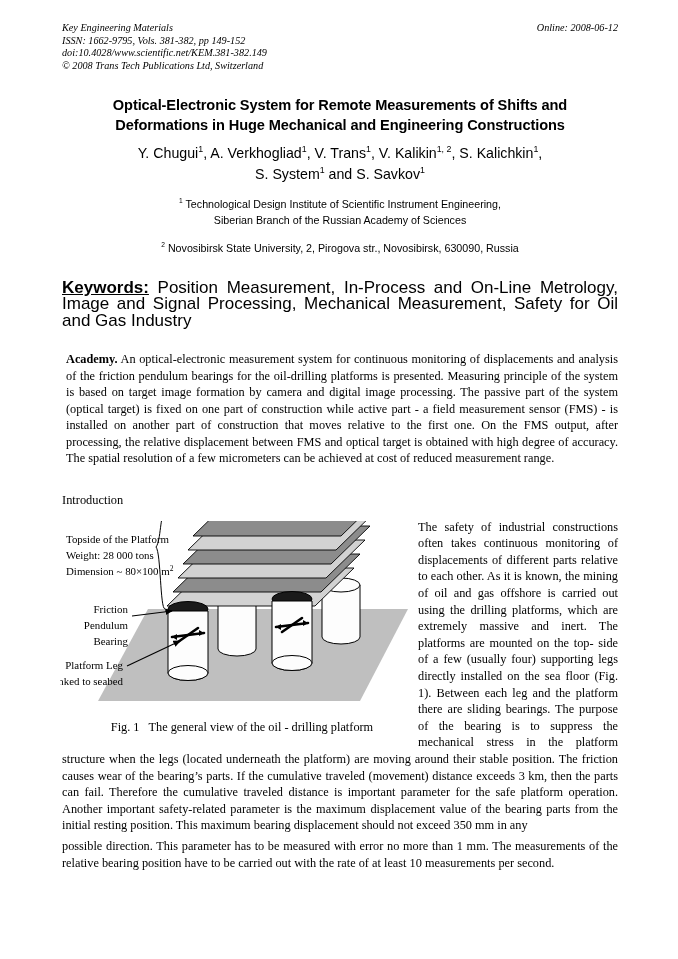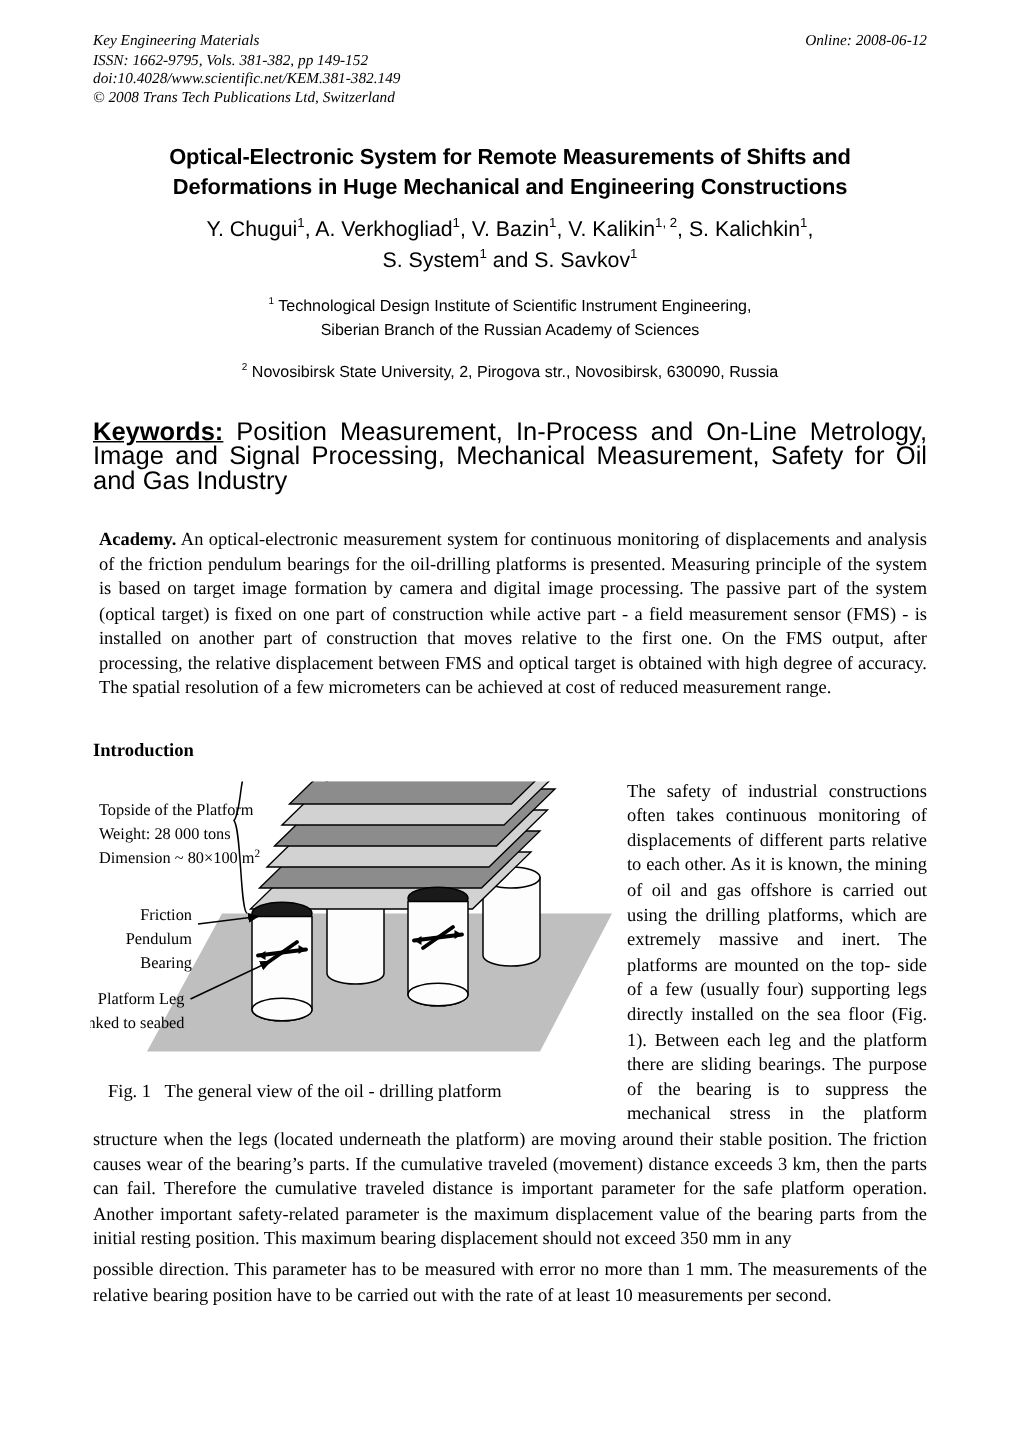--- a/index.html
+++ b/index.html
@@ -101,21 +101,21 @@
     text-align: justify;
     margin-top: 22px;
     margin-left: 4px;
     text-indent: 0;
   }
   .abstract .ab-label { font-weight: bold; }
 
   
   .section-heading {
     font-size: 12.4px;
-    font-weight: bold;
+    font-weight: normal;
     margin-top: 26px;
   }
 
   
   .body-par {
     font-size: 12.3px;
     line-height: 16.6px;
     text-align: justify;
     margin-top: 11px;
   }
@@ -138,21 +138,21 @@
   }
 
   
   .fig-svg { position: absolute; left: 0; top: 0; }
   .fig-caption {
     position: absolute;
     left: 12px;
     top: 198px;
     width: 340px;
     font-size: 12.3px;
-    text-align: left;
+    text-align: center;
   }
   .fig-caption .cap-gap { display: inline-block; width: 9px; }
   .fig-label-text {
     font-family: "Liberation Serif", "DejaVu Serif", serif;
     font-size: 10.9px;
   }
 </style>
 </head>
 <body>
 
@@ -166,21 +166,21 @@
       <span class="jh-left">© 2008 Trans Tech Publications Ltd, Switzerland</span>
       <span class="online">Online: 2008-06-12</span>
     </div>
 
     <div class="title">
       <span>Optical-Electronic System for Remote Measurements of Shifts and</span><br>
       <span>Deformations in Huge Mechanical and Engineering Constructions</span>
     </div>
 
     <div class="authors">
-      <span id="authors-line-1"><span>Y. Chugui</span><sup>1</sup>, <span>A. Verkhogliad</span><sup>1</sup>, <span>V. Bazin</span><sup>1</sup>, <span>V. Kalikin</span><sup>1, 2</sup>, <span>S. Kalichkin</span><sup>1</sup>,</span><br>
+      <span id="authors-line-1"><span>Y. Chugui</span><sup>1</sup>, <span>A. Verkhogliad</span><sup>1</sup>, <span>V. Trans</span><sup>1</sup>, <span>V. Kalikin</span><sup>1, 2</sup>, <span>S. Kalichkin</span><sup>1</sup>,</span><br>
       <span id="authors-line-2"><span>S. System</span><sup>1</sup> and <span>S. Savkov</span><sup>1</sup></span>
     </div>
 
     <div class="affil">
       <div class="affil-block-1">
         <sup>1</sup>
         <span>Technological Design Institute of Scientific Instrument Engineering,</span><br>
         <span>Siberian Branch of the Russian Academy of Sciences</span><br>
       </div>
       <div class="affil-block-2">

